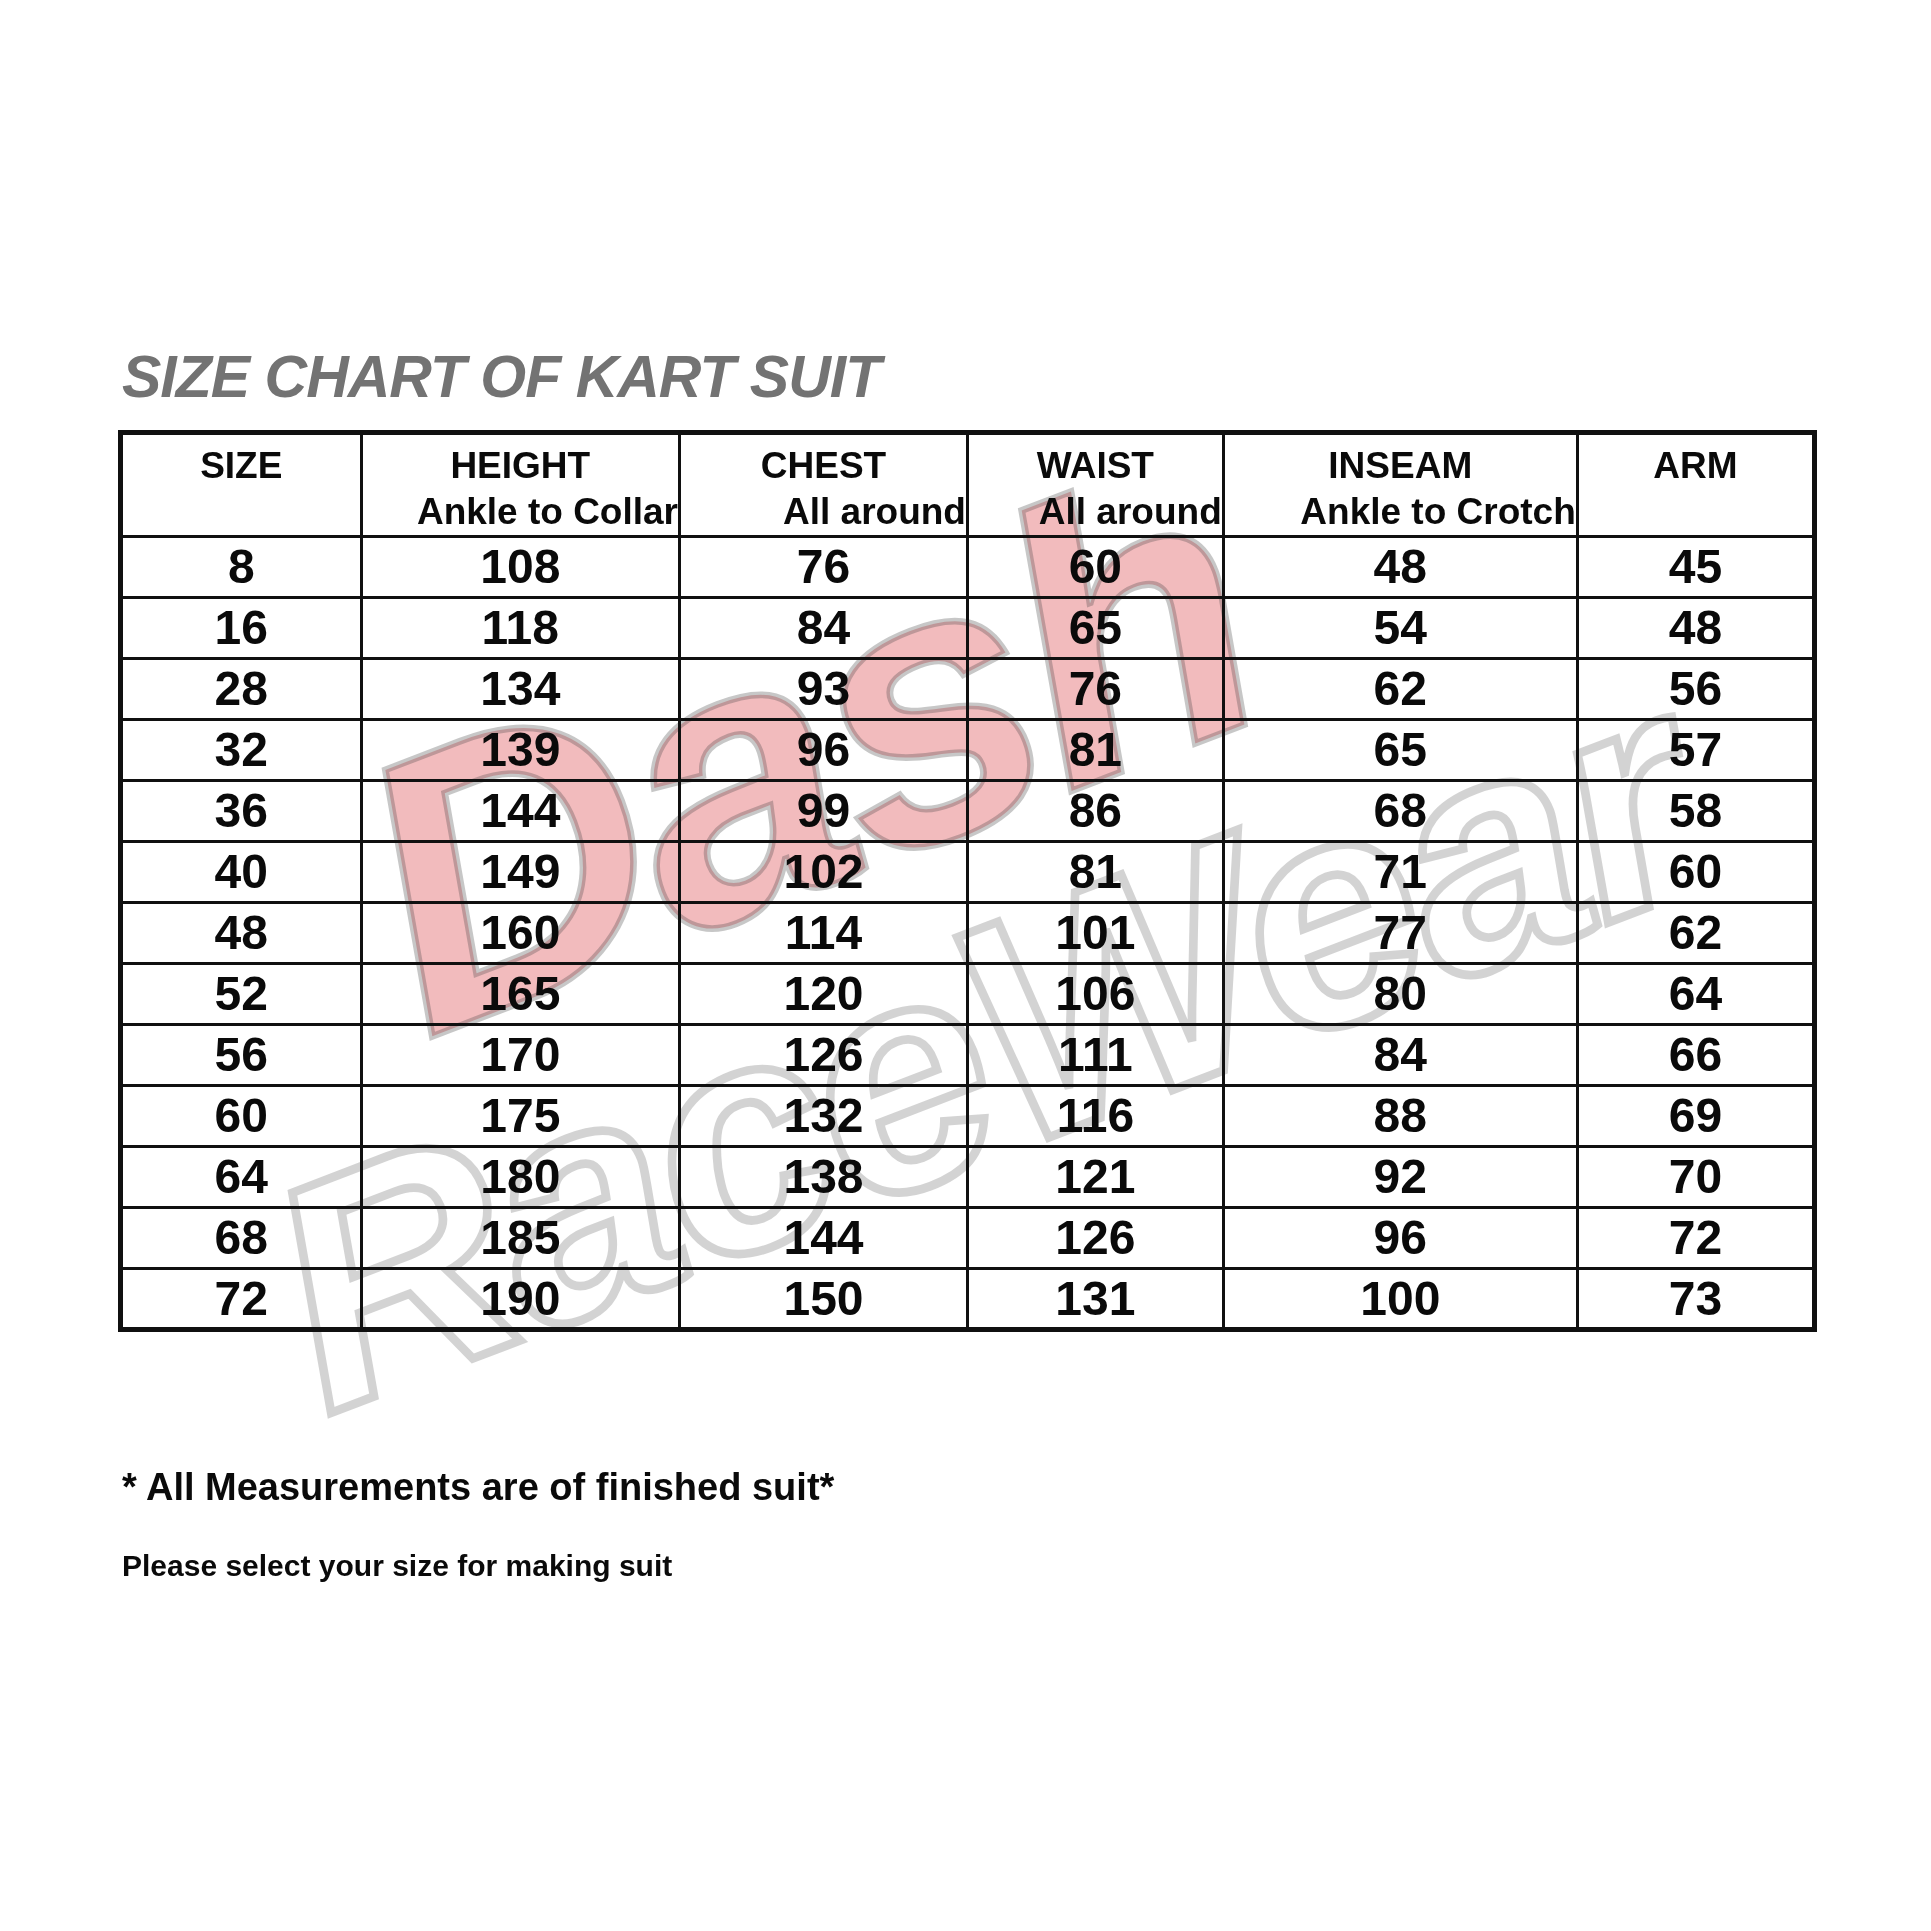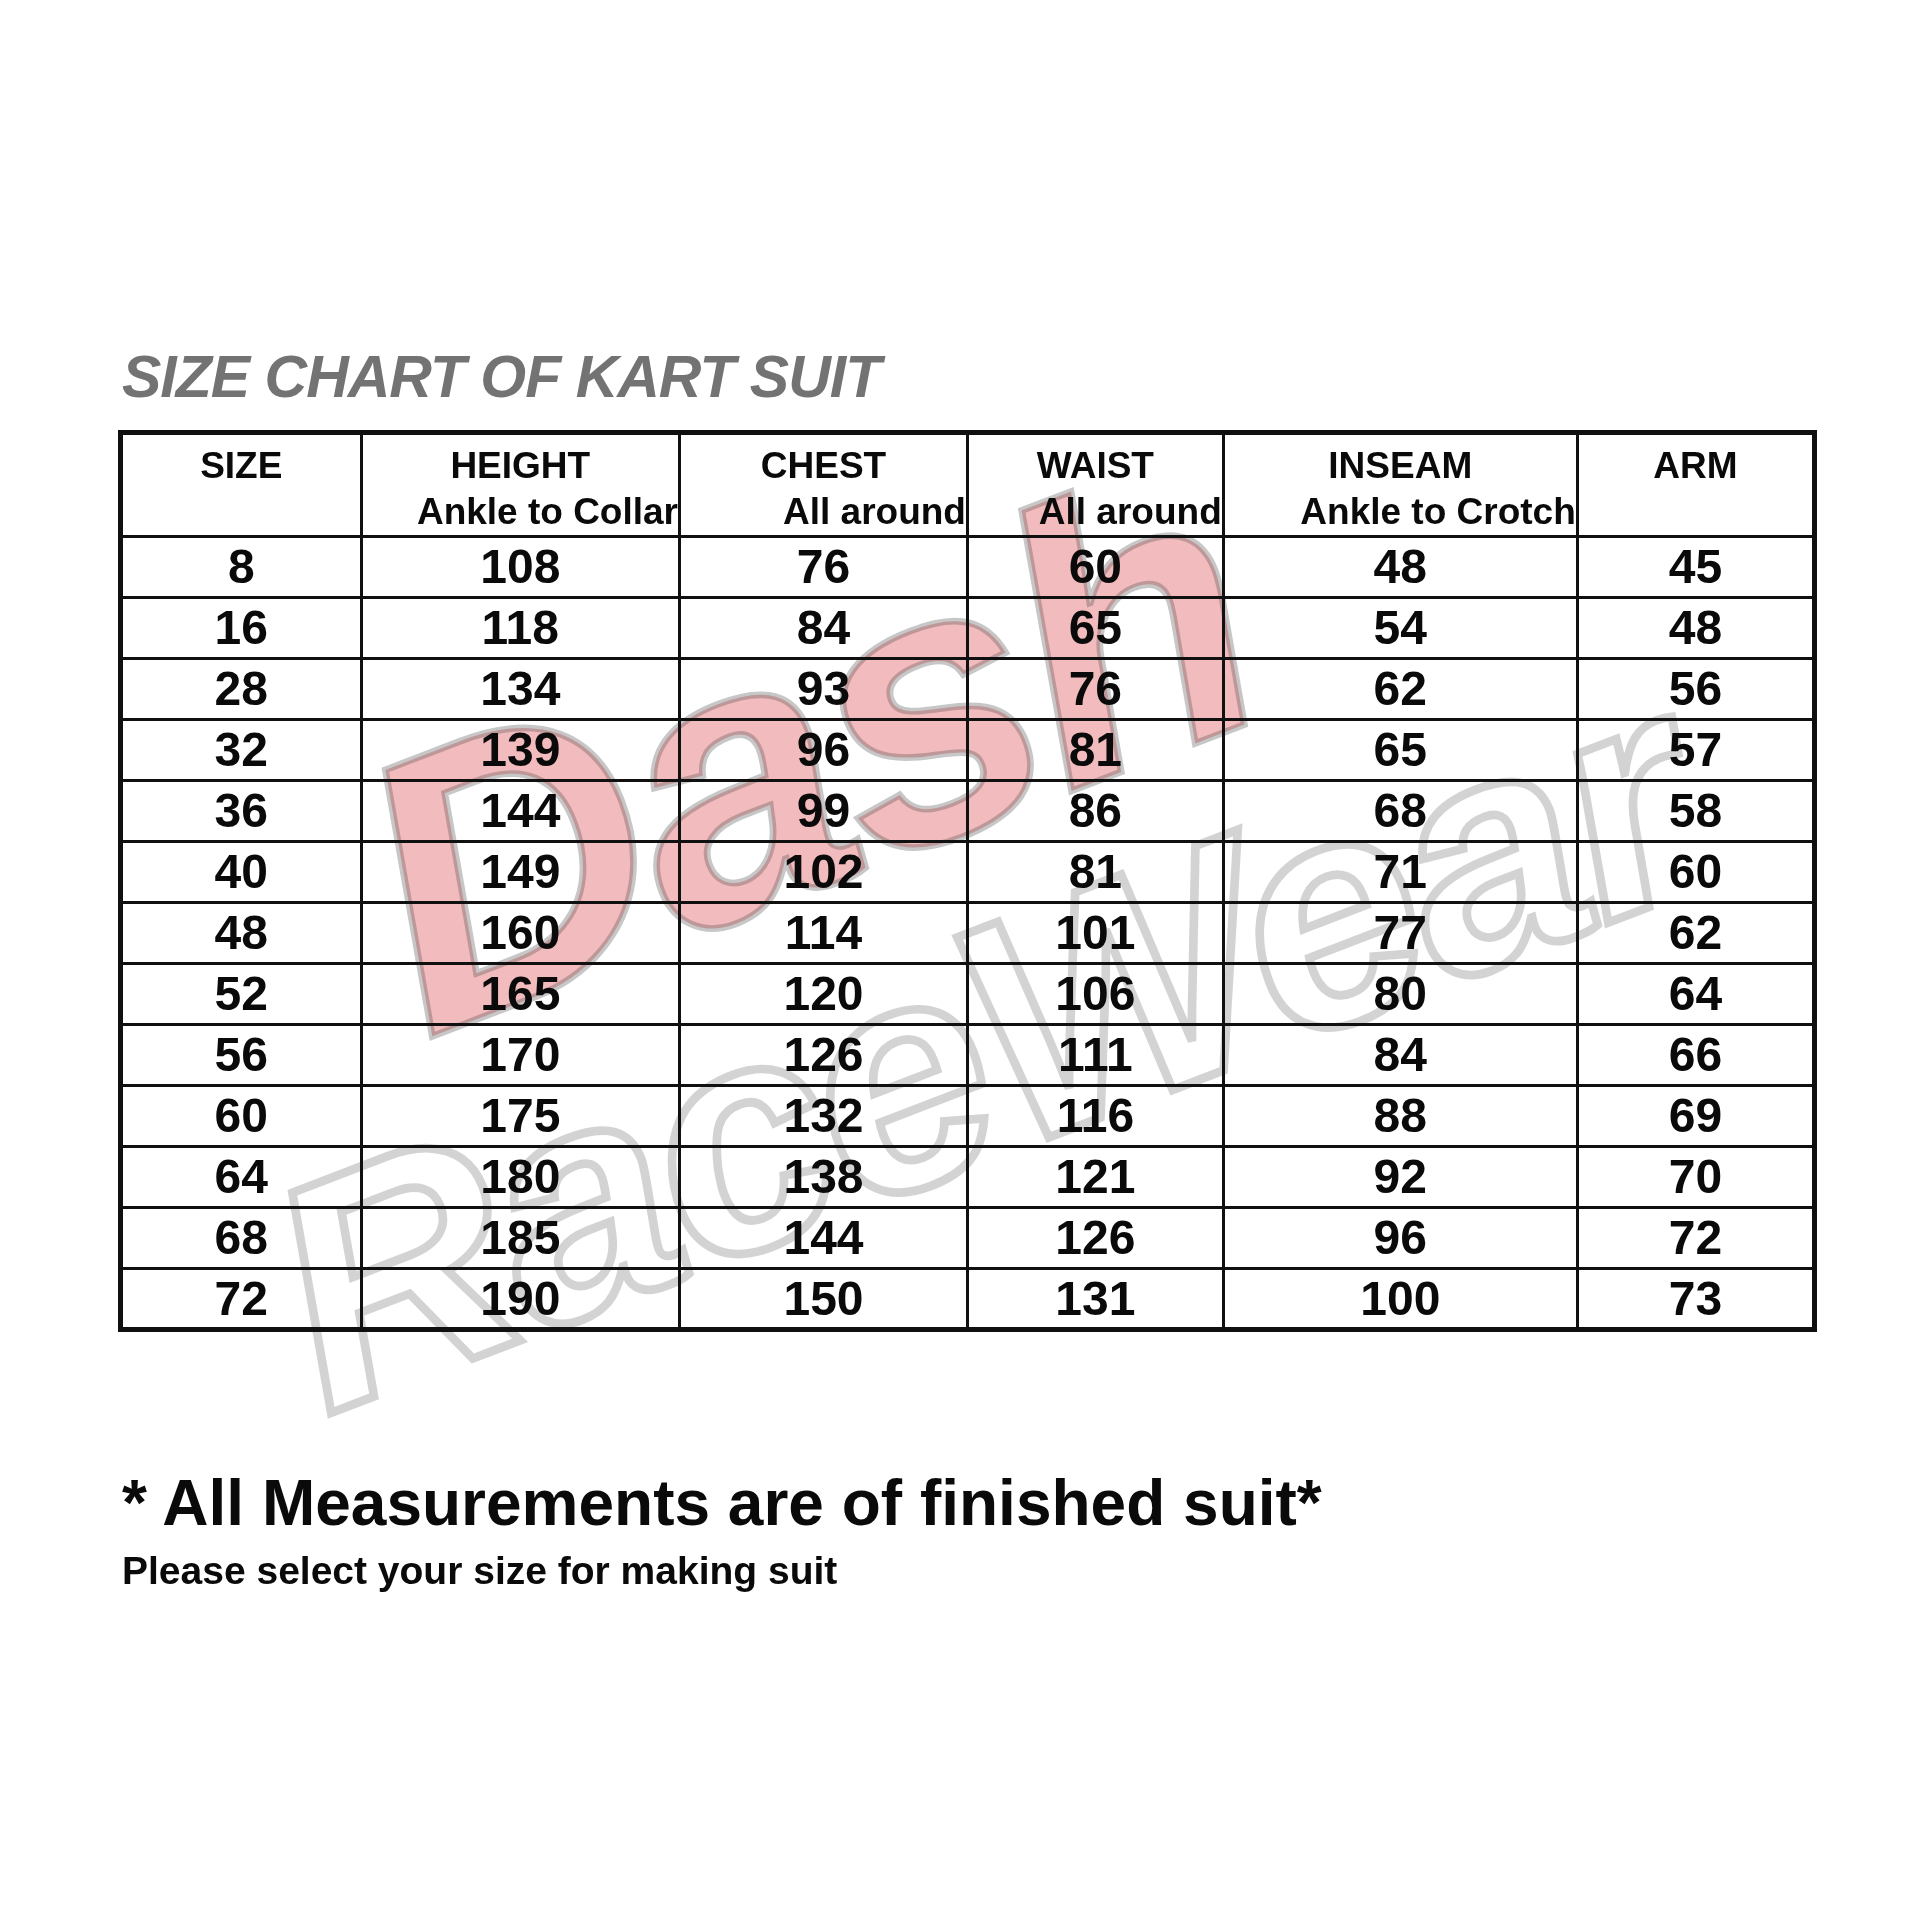--- a/index.html
+++ b/index.html
@@ -89,30 +89,30 @@
     padding: 0;
     font-size: 48px;
     font-weight: bold;
     line-height: 1;
   }
 
   
   .note1 {
     position: absolute;
     left: 122px; top: 1466px;
-    font-size: 64px;
+    font-size: 38px;
     font-weight: bold;
     white-space: nowrap;
     z-index: 3;
     text-align: right;
   }
   .note2 {
     position: absolute;
     left: 122px; top: 1549px;
-    font-size: 39px;
+    font-size: 30px;
     font-weight: bold;
     white-space: nowrap;
     z-index: 3;
   }
 </style>
 </head>
 <body>
 
 <div class="title">SIZE CHART OF KART SUIT</div>
 

